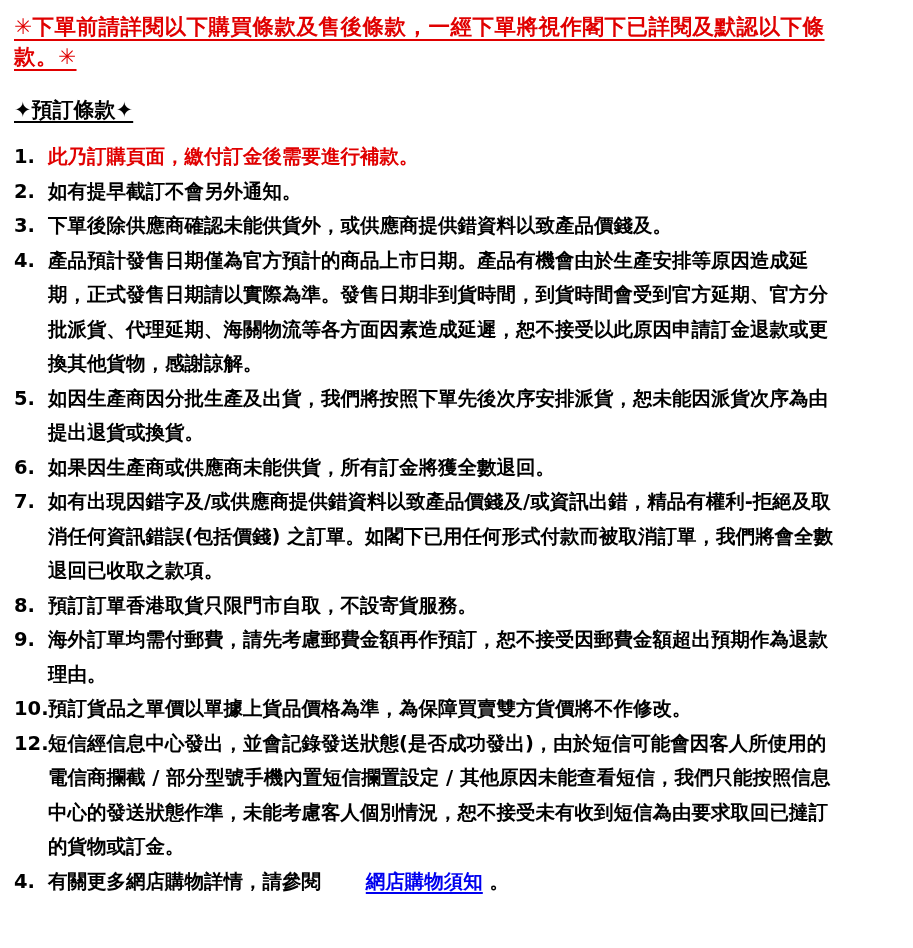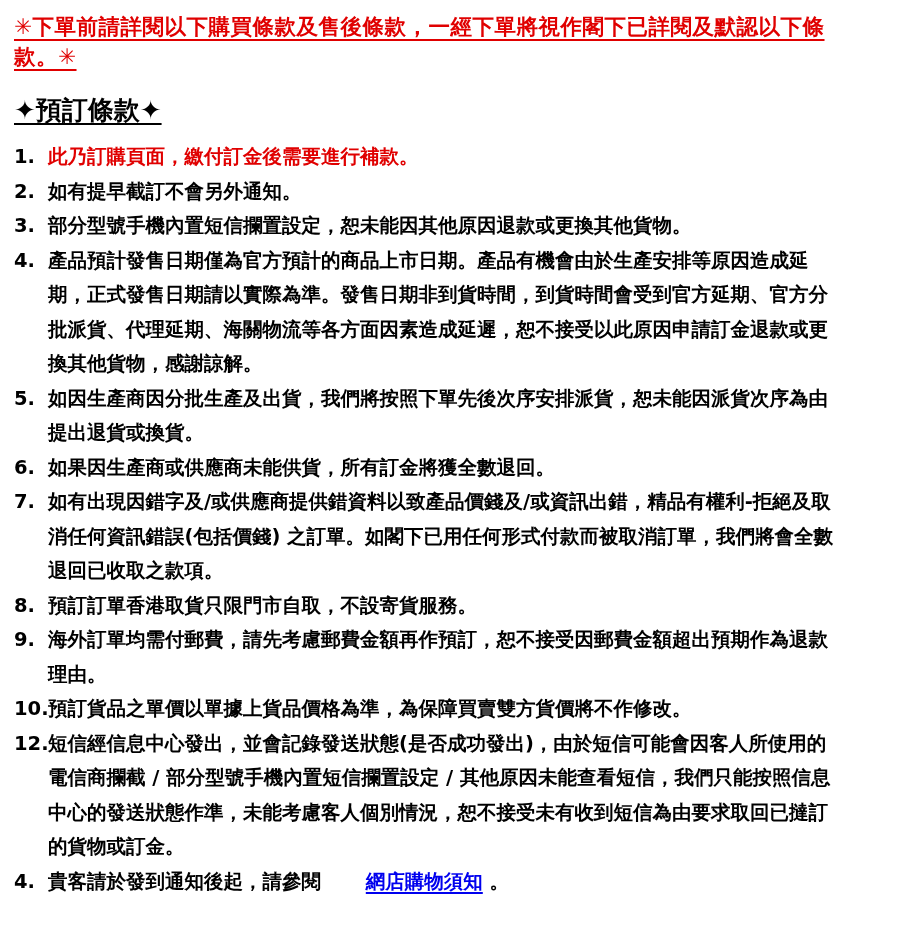--- a/index.html
+++ b/index.html
@@ -24,21 +24,21 @@
     line-height: 30px;
     color: var(--red, #e00000);
     text-decoration: underline;
     text-decoration-thickness: 2px;
     text-underline-offset: 5px;
     font-weight: bold;
     letter-spacing: 0.5px;
   }
   .section-title {
     margin: 24px 0 0 0;
-    font-size: 26px;
+    font-size: 21px;
     line-height: 28px;
     color: var(--ink, #000000);
     text-decoration: underline;
     text-decoration-thickness: 2px;
     text-underline-offset: 4px;
     font-weight: bold;
   }
   .terms-list {
     list-style: none;
     margin: 16px 0 0 0;
@@ -88,21 +88,21 @@
       <li class="term-item">
         <span class="term-number">1.</span>
         <p class="term-text"><span class="seg red">此乃訂購頁面，繳付訂金後需要進行補款。</span></p>
       </li>
       <li class="term-item">
         <span class="term-number">2.</span>
         <p class="term-text"><span class="seg normal">如有提早截訂不會另外通知。</span></p>
       </li>
       <li class="term-item">
         <span class="term-number">3.</span>
-        <p class="term-text"><span class="seg normal">部分型號手機內置短信攔置設定，恕未能因其他原因退款或更換其他貨物。</span></p>
+        <p class="term-text"><span class="seg normal">下單後除供應商確認未能供貨外，或供應商提供錯資料以致產品價錢及。</span></p>
       </li>
       <li class="term-item">
         <span class="term-number">4.</span>
         <p class="term-text"><span class="seg normal">產品預計發售日期僅為官方預計的商品上市日期。產品有機會由於生產安排等原因造成延期，正式發售日期請以實際為準。發售日期非到貨時間，到貨時間會受到官方延期、官方分批派貨、代理延期、海關物流等各方面因素造成延遲，恕不接受以此原因申請訂金退款或更換其他貨物，感謝諒解。</span></p>
       </li>
       <li class="term-item">
         <span class="term-number">5.</span>
         <p class="term-text"><span class="seg normal">如因生產商因分批生產及出貨，我們將按照下單先後次序安排派貨，恕未能因派貨次序為由提出退貨或換貨。</span></p>
       </li>
       <li class="term-item">
@@ -124,16 +124,16 @@
       <li class="term-item">
         <span class="term-number">10.</span>
         <p class="term-text"><span class="seg normal">預訂貨品之單價以單據上貨品價格為準，為保障買賣雙方貨價將不作修改。</span></p>
       </li>
       <li class="term-item">
         <span class="term-number">12.</span>
         <p class="term-text"><span class="seg normal">短信經信息中心發出，並會記錄發送狀態(是否成功發出)，由於短信可能會因客人所使用的電信商攔截 / 部分型號手機內置短信攔置設定 / 其他原因未能查看短信，我們只能按照信息中心的發送狀態作準，未能考慮客人個別情況，恕不接受未有收到短信為由要求取回已撻訂的貨物或訂金。</span></p>
       </li>
       <li class="term-item">
         <span class="term-number">4.</span>
-        <p class="term-text"><span class="seg normal">貴客請於發到通知後起，請參閱 </span><a href="#" class="seg link">網店購物須知</a><span class="seg normal"> 。</span></p>
+        <p class="term-text"><span class="seg normal">有關更多網店購物詳情，請參閱 </span><a href="#" class="seg link">網店購物須知</a><span class="seg normal"> 。</span></p>
       </li>
     </ol>
 </div>
 
 </body></html>

